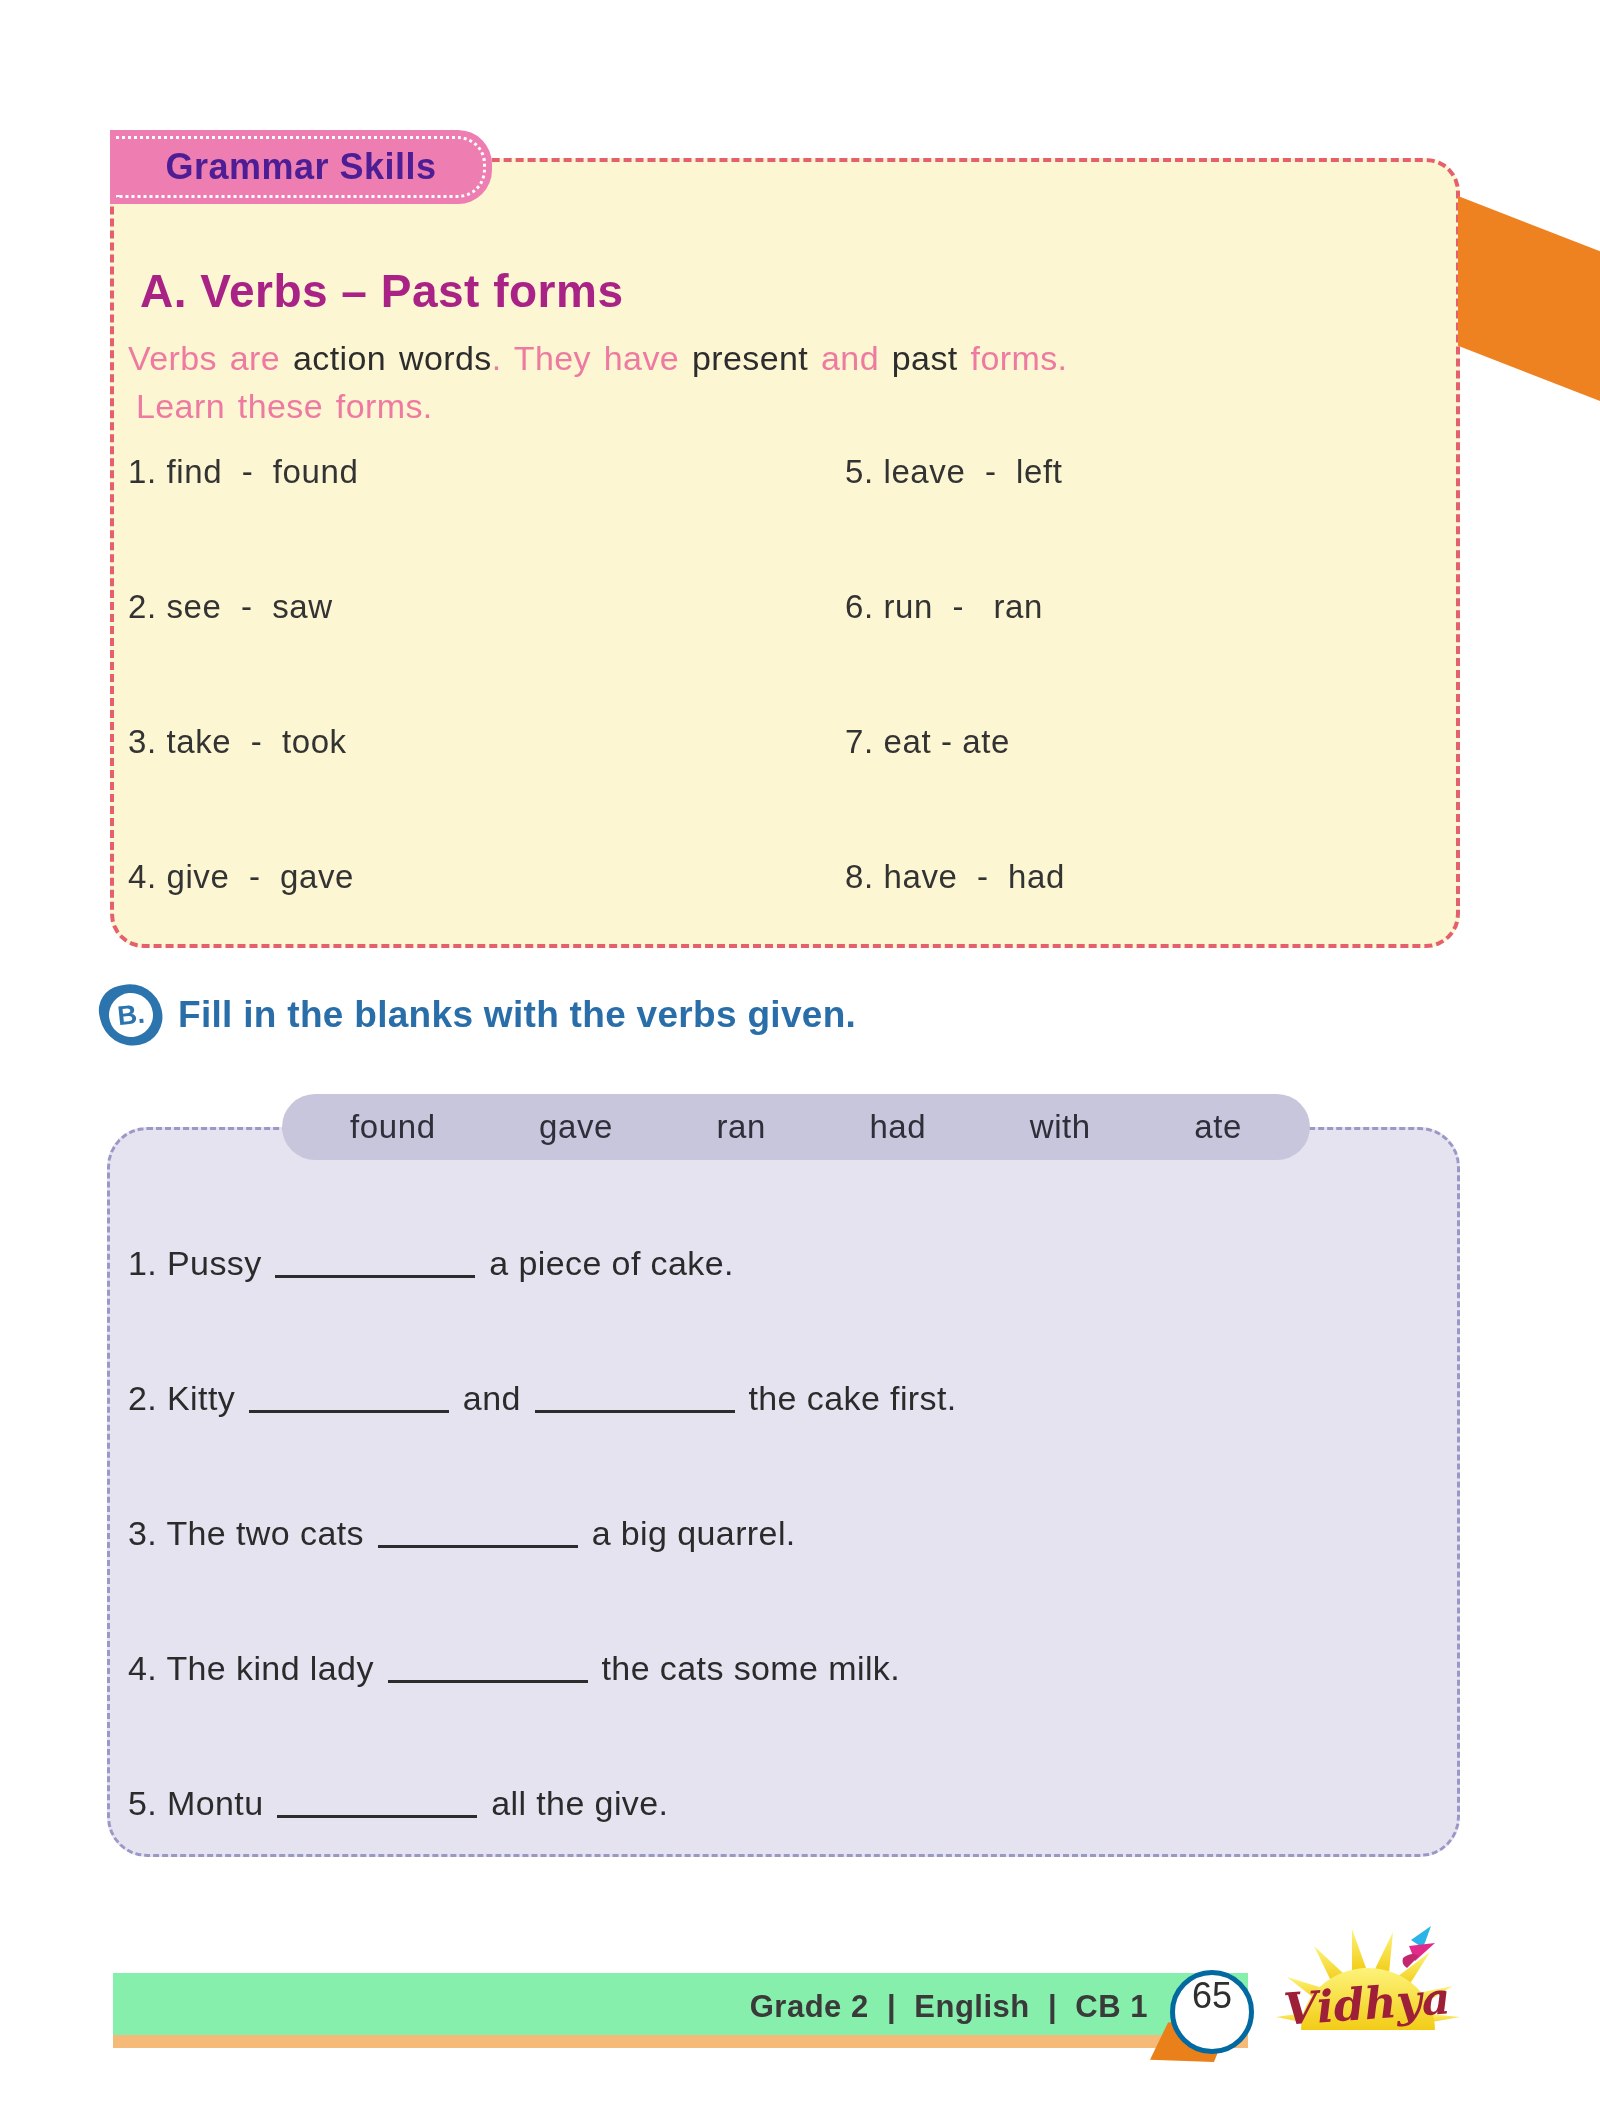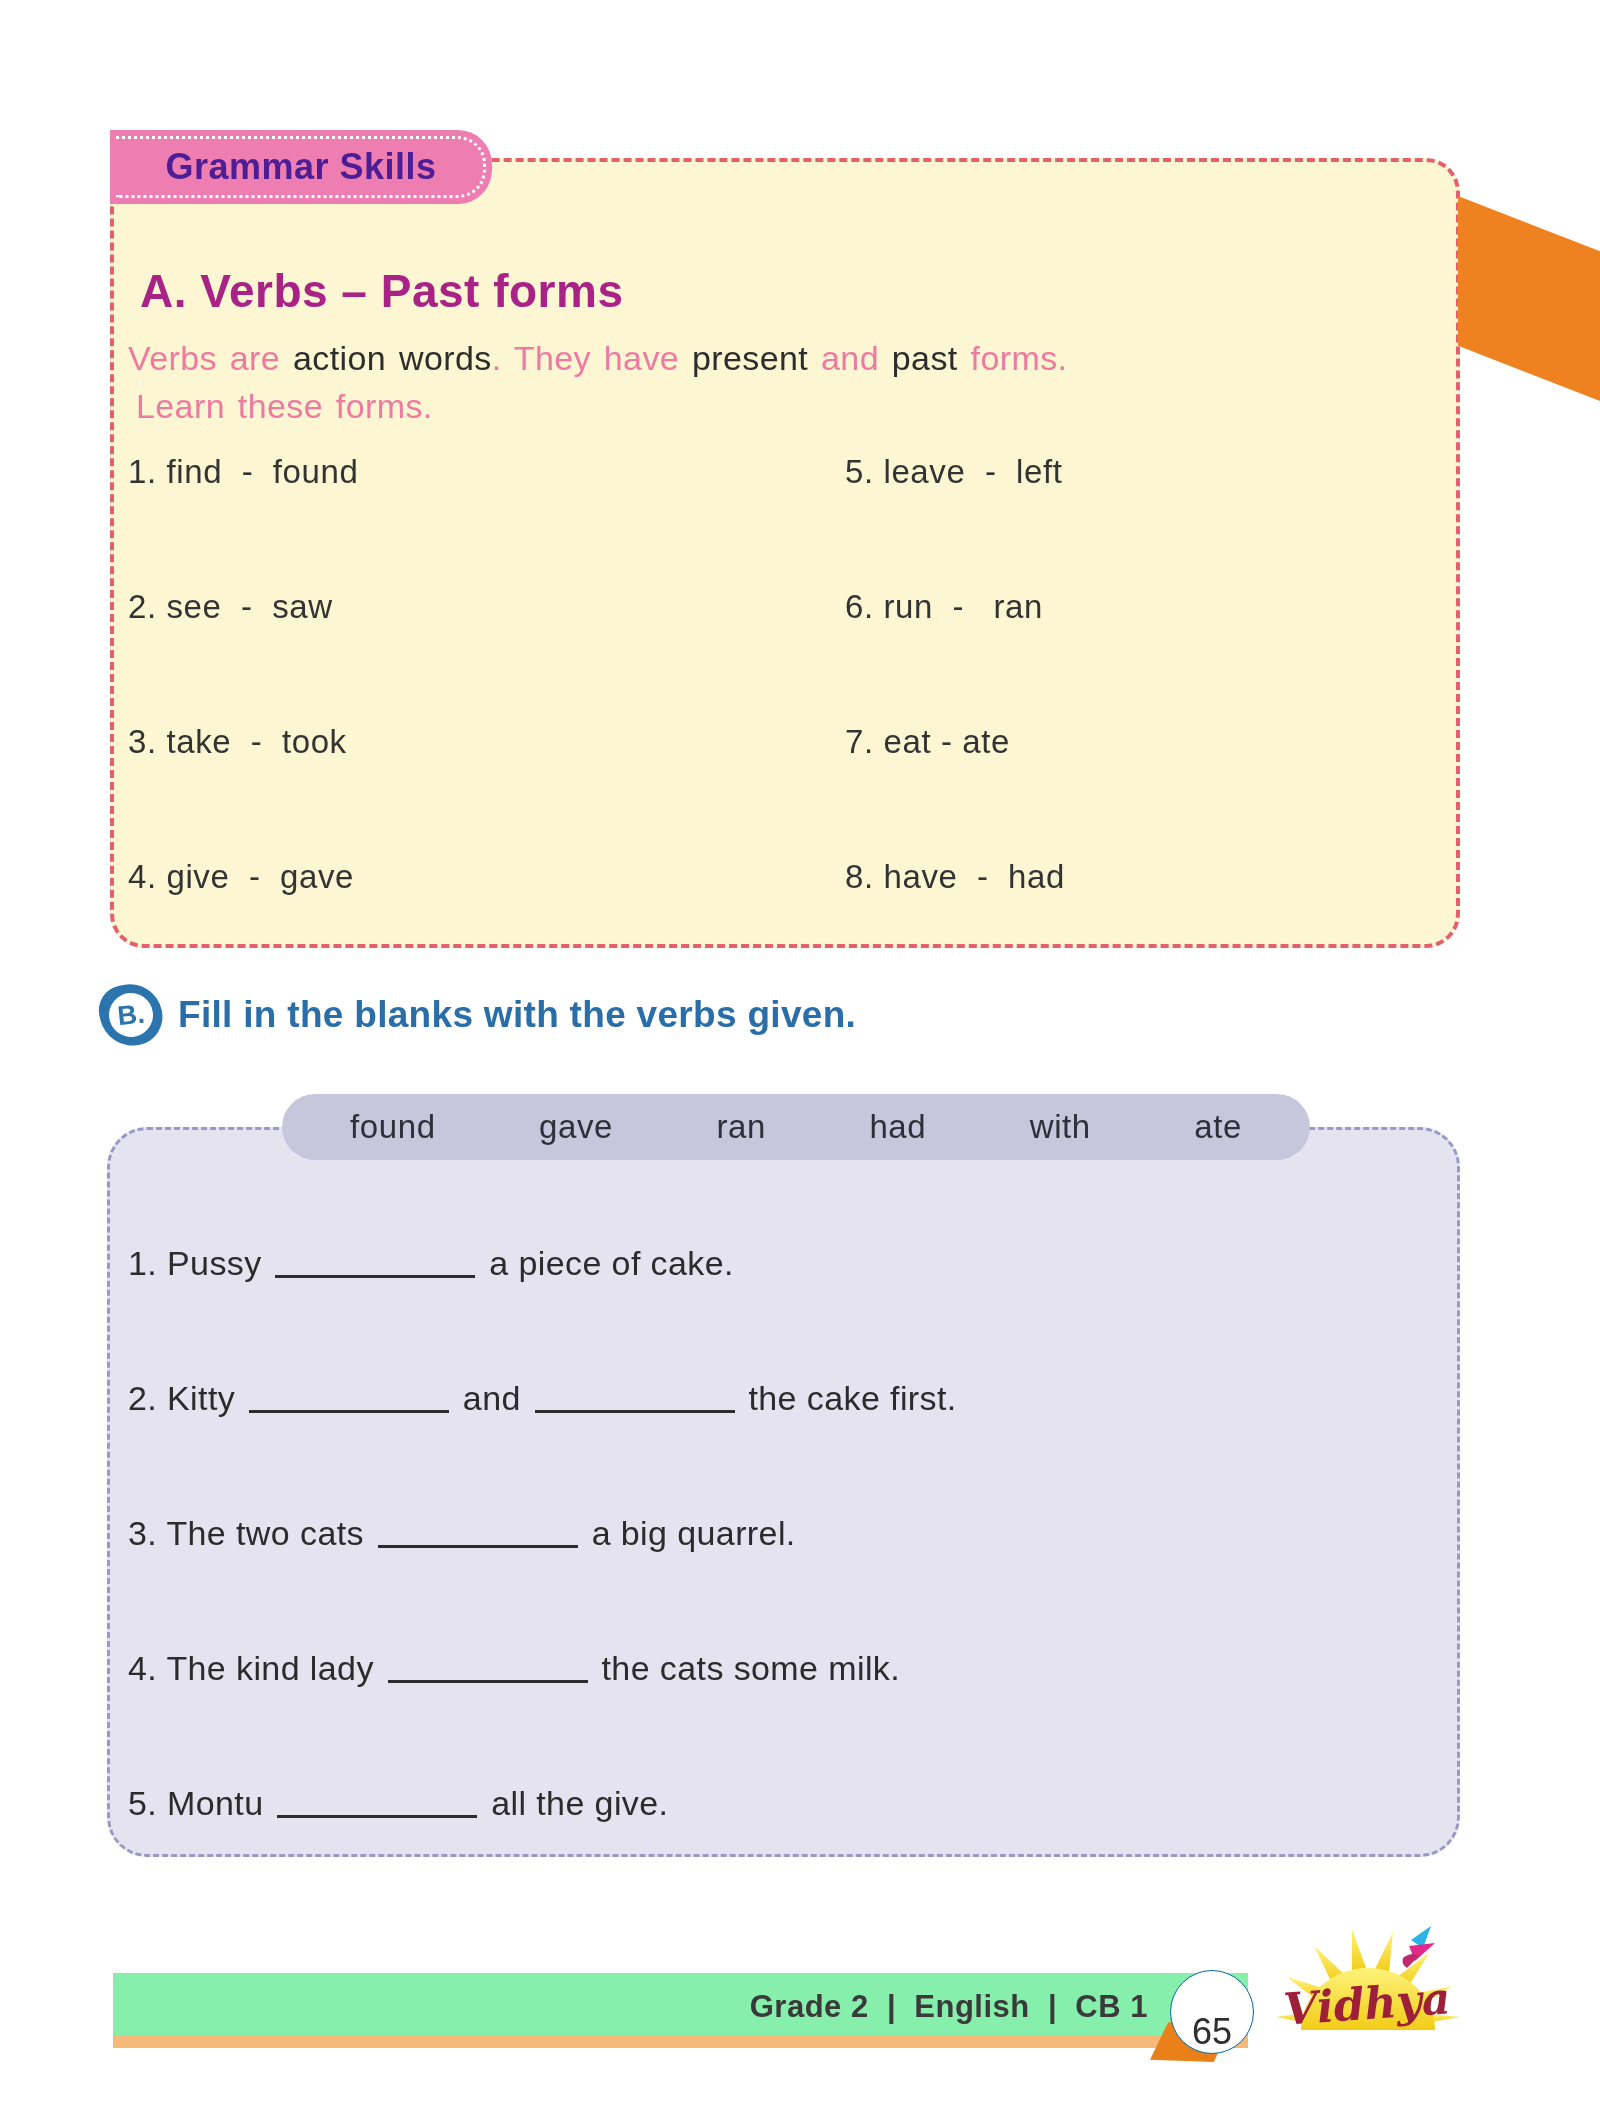--- a/index.html
+++ b/index.html
@@ -93,22 +93,22 @@
   .footer-bar::after{
     content:"";position:absolute;left:0;right:0;bottom:0;height:13px;background:#f5ba78;
   }
   .footer-bar .crumb{font-size:31px;font-weight:bold;color:#3a3a3a;white-space:pre;letter-spacing:.5px;}
   .fold{
     position:absolute;left:1150px;top:2018px;width:82px;height:44px;background:#e9801a;
     clip-path:polygon(0 95%,22% 10%,100% 0,78% 100%);z-index:2;
   }
   .page-circle{
     position:absolute;left:1170px;top:1970px;width:84px;height:84px;z-index:4;
-    background:#ffffff;border:1px solid #0369a1;border-radius:50%;box-sizing:border-box;
-    display:flex;align-items:flex-end;justify-content:center;
+    background:#ffffff;border:5px solid #0369a1;border-radius:50%;box-sizing:border-box;
+    display:flex;align-items:flex-start;justify-content:center;
     font-size:36px;color:#2f2f2f;
   }
   .logo{position:absolute;left:1243px;top:1918px;z-index:3;}
 </style>
 </head>
 <body>
 
 <div class="page">
 
   <div class="panel-a"></div>

